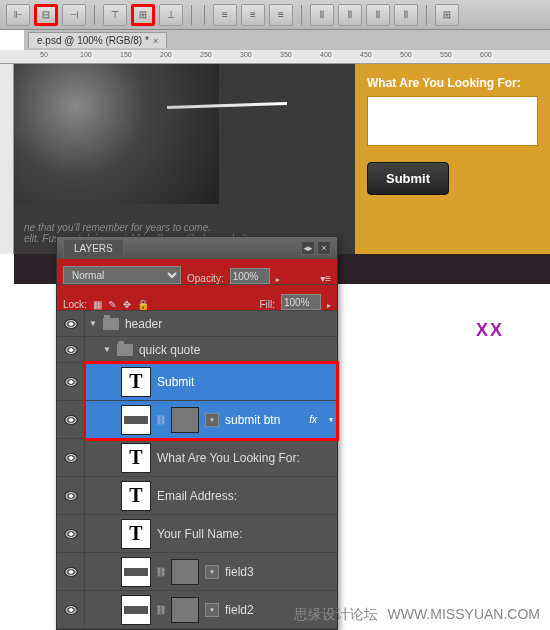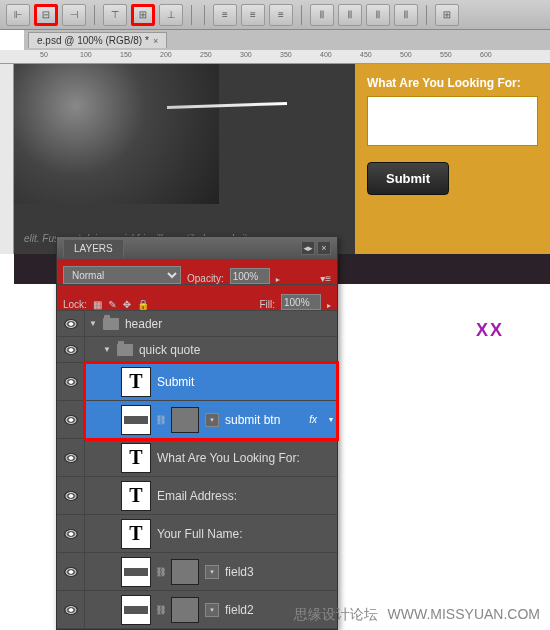--- a/index.html
+++ b/index.html
@@ -122,20 +122,21 @@
   <span style="left:480px">600</span>
 </div>
 
 <div class="canvas-area">
   <div class="canvas-ruler-v"></div>
   <div class="canvas-content">
     <div class="hero">
       <div class="hero-figure"></div>
       <div class="hero-sword"></div>
       <div class="hero-text">
+        <div>ne that you'll remember for years to come.</div>
         <div>elit. Fusce ut dui nec nisl fringilla vestibulum vel vitae</div>
       </div>
     </div>
     <div class="quote-panel">
       <div class="quote-label">What Are You Looking For:</div>
       <div class="quote-input"></div>
       <button class="submit-btn">Submit</button>
     </div>
   </div>
 </div>

